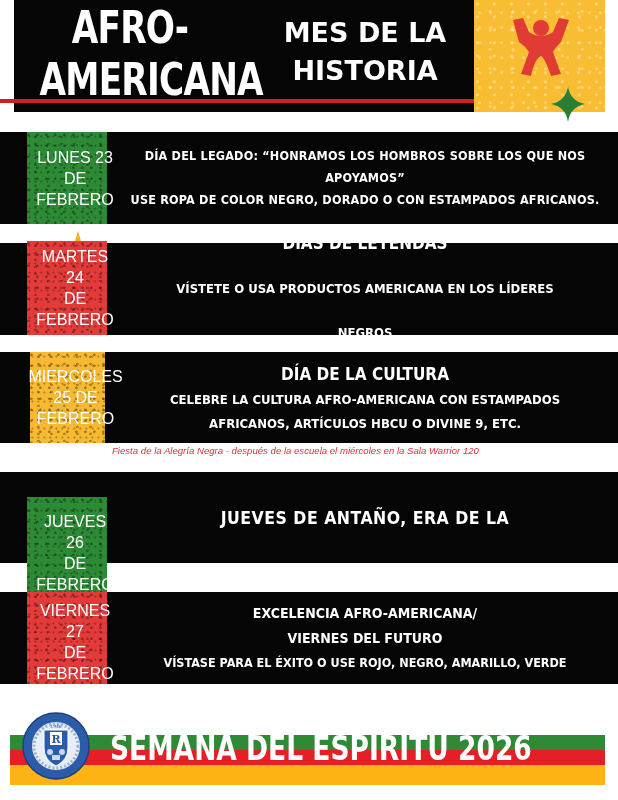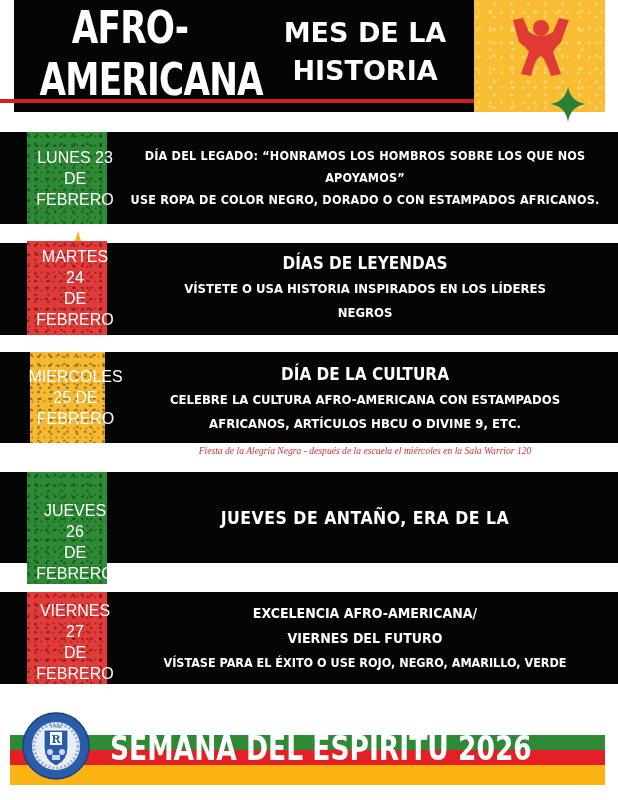--- a/index.html
+++ b/index.html
@@ -53,49 +53,49 @@
       radial-gradient(circle at 40% 50%, rgba(0,0,0,0.25) 0.8px, transparent 1.4px);
     background-size: 9px 11px, 13px 7px, 6px 9px;
     padding-left: 16px;
   }
   .datebox.green { background-color: #2e8b35; }
   .datebox.red { background-color: #e23b39; }
   .datebox.yellow { background-color: #f7b931; left: 30px; width: 75px; }
   .datebox.b1 { top: 132px; height: 92px; }
   .datebox.b2 { top: 241px; height: 94px; }
   .datebox.b3 { top: 352px; height: 91px; }
-  .datebox.b4 { top: 472px; height: 112px; align-items: flex-end; }
+  .datebox.b4 { top: 497px; height: 112px; }
   .datebox.b5 { top: 592px; height: 92px; align-items: flex-end; }
 
   .tri { left: 75px; top: 231px; width: 0; height: 0;
          border-left: 3px solid transparent; border-right: 3px solid transparent;
          border-bottom: 10px solid #f2b320; }
 
   .event {
     left: 112px; width: 506px; color: #fff; text-align: center;
     font-family: "DejaVu Sans Condensed", "DejaVu Sans", sans-serif; font-weight: bold;
     display: flex; flex-direction: column; justify-content: center;
   }
   .event span { display: block; }
   .ev1 { top: 132px; height: 92px; font-size: 12.5px; line-height: 22px; letter-spacing: 0.2px; }
-  .ev2 { top: 243px; height: 88px; }
+  .ev2 { top: 243px; height: 88px; gap: 20px; }
   .ev2 .t { font-size: 17px; line-height: 28px; }
   .ev2 .s { font-size: 13px; line-height: 24px; }
   .ev3 { top: 352px; height: 91px; }
   .ev3 .t { font-size: 17px; line-height: 28px; }
   .ev3 .s { font-size: 13px; line-height: 24px; }
   .ev4 { top: 472px; height: 91px; font-size: 17.5px; line-height: 32px; letter-spacing: 0.5px; }
   .ev5 { top: 592px; height: 92px; }
   .ev5 .t { font-size: 14px; line-height: 25px; }
   .ev5 .s { font-size: 12.5px; line-height: 24px; }
 
   .caption {
-    left: 112px; top: 443px; width: 506px; height: 16px; text-align: center;
+    left: 112px; top: 443px; width: 506px; height: 16px; 
     color: #d8303a; font-style: italic; font-size: 9.6px; line-height: 16px;
-    font-family: Liberation Serif, serif;
+    font-family: Liberation Sans, sans-serif;
   }
 
   
   .stripe { left: 10px; width: 595px; }
   .stripe.g { top: 735px; height: 15px; background: #2f8a36; }
   .stripe.r { top: 750px; height: 15px; background: #e51f26; }
   .stripe.y { top: 765px; height: 20px; background: #fbb414; }
   .footer-title {
     left: 110px; top: 726px; width: 460px; height: 44px;
     color: #fff; font-family: "DejaVu Sans", sans-serif; font-weight: bold;
@@ -143,21 +143,21 @@
 <div class="abs tri"></div>
 <div class="abs row-black r2"></div>
 <div class="abs datebox red b2">
   <div>
     <span style="display:block">MARTES 24</span>
     <span style="display:block">DE FEBRERO</span>
   </div>
 </div>
 <div class="abs event ev2">
   <span class="t">DÍAS DE LEYENDAS</span>
-  <span class="s">VÍSTETE O USA HISTORIA INSPIRADOS EN LOS LÍDERES</span>
+  <span class="s">VÍSTETE O USA PRODUCTOS AMERICANA EN LOS LÍDERES</span>
   <span class="s">NEGROS</span>
 </div>
 
 <div class="abs row-black r3"></div>
 <div class="abs datebox yellow b3">
   <div>
     <span style="display:block">MIERCOLES</span>
     <span style="display:block">25 DE</span>
     <span style="display:block">FEBRERO</span>
   </div>

